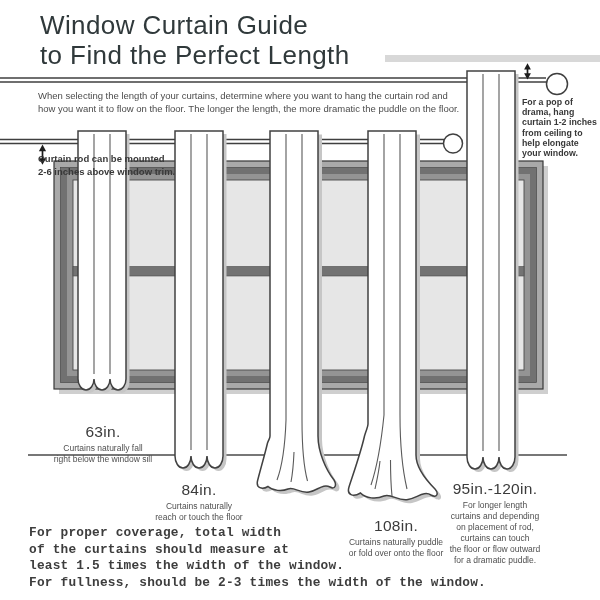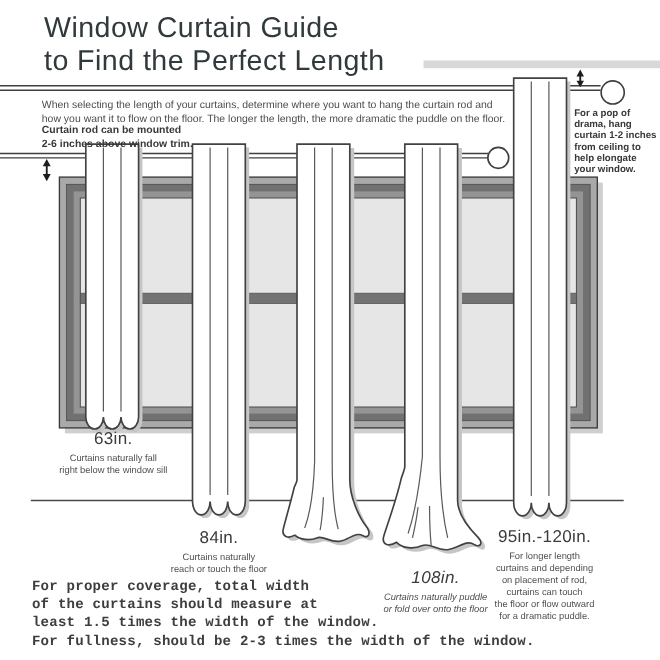--- a/index.html
+++ b/index.html
@@ -6,21 +6,21 @@
   .stage {
     position:relative; width:600px; height:600px; background:#ffffff;
     font-family:"Liberation Sans","DejaVu Sans",sans-serif; overflow:hidden;
   }
   .abs { position:absolute; }
   .pre { white-space:pre; }
   svg.illo { position:absolute; left:0; top:0; z-index:1; }
   .txt { z-index:2; }
   .title { font-size:26px; line-height:30px; color:#30393b; letter-spacing:0.4px; font-weight:500; }
   .intro { font-size:9.5px; color:#4c4c4c; line-height:13px; }
-  .rodnote { font-size:9.5px; font-weight:bold; color:#383838; line-height:12.5px; }
+  .rodnote { font-size:9.5px; font-weight:bold; color:#383838; line-height:12.5px;margin-top:40px; }
   .ceilnote { font-size:8.8px; font-weight:bold; color:#383838; line-height:10.2px; }
   .len { text-align:center; }
   .len .num { font-size:15.5px; color:#3b3b3b; letter-spacing:0.3px; }
   .len .desc { font-size:8.5px; color:#4f4f4f; line-height:11px; margin-top:2px; }
   .footer { font-size:12.8px; font-weight:bold; color:#3d3d3d; line-height:16.5px; letter-spacing:0.2px;font-family:Liberation Mono, monospace; }
   .graybar { background:#d8d8d8; }
 </style>
 </head>
 <body>
 
@@ -124,34 +124,34 @@
   <div class="abs txt rodnote pre" style="left:38px; top:113px;">Curtain rod can be mounted
 2-6 inches above window trim.</div>
 
   <div class="abs txt ceilnote pre" style="left:522px; top:97px; width:80px;">For a pop of
 drama, hang
 curtain 1-2 inches
 from ceiling to
 help elongate
 your window.</div>
 
-  <div class="abs txt len" style="left:38px; top:391px; width:130px;">
+  <div class="abs txt len" style="left:38px; top:423px; width:130px;">
     <div class="num">63in.</div>
     <div class="desc pre">Curtains naturally fall
 right below the window sill</div>
   </div>
 
   <div class="abs txt len" style="left:134px; top:481px; width:130px;">
     <div class="num">84in.</div>
     <div class="desc pre">Curtains naturally
 reach or touch the floor</div>
   </div>
 
 
-  <div class="abs txt len" style="left:332px; top:517px; width:128px;font-style:italic;">
+  <div class="abs txt len" style="left:332px; top:517px; width:128px;">
     <div class="num">108in.</div>
     <div class="desc pre">Curtains naturally puddle
 or fold over onto the floor</div>
   </div>
 
   <div class="abs txt len" style="left:428px; top:480px; width:134px;">
     <div class="num">95in.-120in.</div>
     <div class="desc pre">For longer length
 curtains and depending
 on placement of rod,

